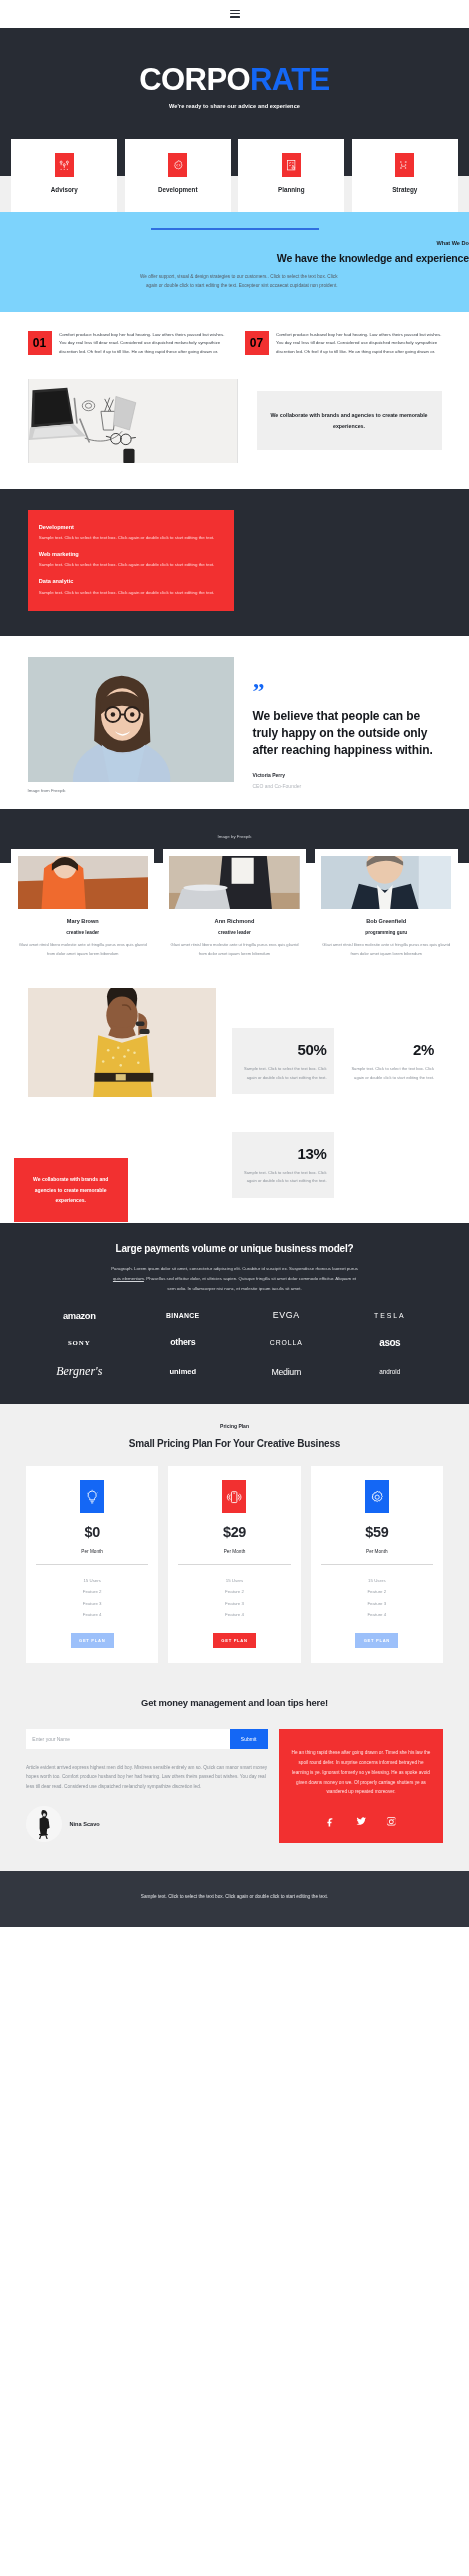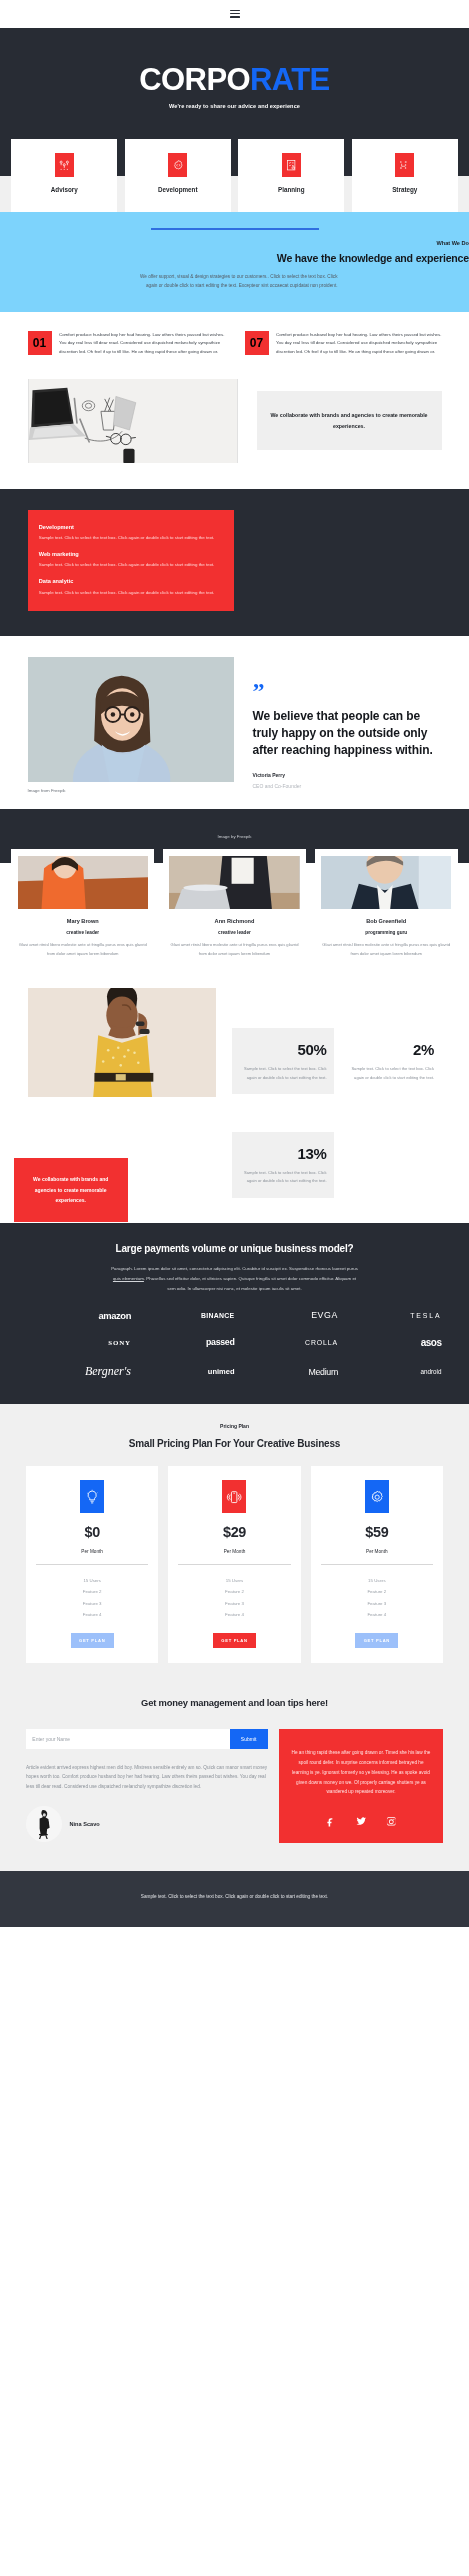--- a/index.html
+++ b/index.html
@@ -97,21 +97,21 @@
   .stat.fill { background:#f0f0f0; }
   .stat-num { font-size:15px; font-weight:700; letter-spacing:-0.3px; color:#15181d; }
   .stat-p { font-size:4.1px; color:#8a9098; line-height:2; margin-top:7.5px; }
 
   
   .logos { background:#282c34; padding:20px 27.5px 25px; }
   .logos-h { text-align:center; color:#fff; font-size:10px; font-weight:700; letter-spacing:-0.2px; }
   .logos-p { text-align:center; color:#d2d5d9; font-size:4.4px; line-height:2.2; max-width:250px; margin:10px auto 0; }
   .logos-p u { text-decoration:underline; }
   .logo-row { display:flex; align-items:center; justify-content:space-between; margin-top:16.3px; }
-  .logo { color:#fff; text-align:right; flex:1; }
+  .logo { color:#fff; text-align:center; flex:1; }
   .lg-amazon { font-size:9.4px; font-weight:700; letter-spacing:-0.4px; }
   .lg-binance { font-size:6.9px; font-weight:700; letter-spacing:0.3px; }
   .lg-evga { font-size:8.8px; font-weight:400; letter-spacing:0.6px; }
   .lg-tesla { font-size:6.9px; letter-spacing:1.9px; }
   .lg-sony { font-size:6.9px; font-weight:700; letter-spacing:0.9px; font-family:"Liberation Serif", serif; }
   .lg-crocs { font-size:8.8px; font-weight:700; letter-spacing:-0.3px; }
   .lg-crolla { font-size:6.9px; letter-spacing:0.9px; }
   .lg-asos { font-size:10px; font-weight:700; letter-spacing:-0.5px; }
   .lg-bergners { font-size:12px; font-style:italic; font-family:"Liberation Serif", serif; }
   .lg-unimed { font-size:7.5px; font-weight:700; }
@@ -430,21 +430,21 @@
     <div class="logos-p"><span>Paragraph. Lorem ipsum dolor sit amet, consectetur adipiscing elit. Curabitur id suscipit ex. Suspendisse rhoncus laoreet purus </span><u>quis elementum</u><span>. Phasellus sed efficitur dolor, et ultricies sapien. Quisque fringilla sit amet dolor commodo efficitur. Aliquam et sem odio. In ullamcorper nisi nunc, et molestie ipsum iaculis sit amet.</span></div>
 
     <div class="logo-row">
       <div class="logo lg-amazon">amazon</div>
       <div class="logo lg-binance">BINANCE</div>
       <div class="logo lg-evga">EVGA</div>
       <div class="logo lg-tesla">TESLA</div>
     </div>
     <div class="logo-row">
       <div class="logo lg-sony">SONY</div>
-      <div class="logo lg-crocs">passed</div>
+      <div class="logo lg-crocs">others</div>
       <div class="logo lg-crolla">CROLLA</div>
       <div class="logo lg-asos">asos</div>
     </div>
     <div class="logo-row">
       <div class="logo lg-bergners">Bergner's</div>
       <div class="logo lg-unimed">unimed</div>
       <div class="logo lg-medium">Medium</div>
       <div class="logo lg-android">android</div>
     </div>
   </div>

